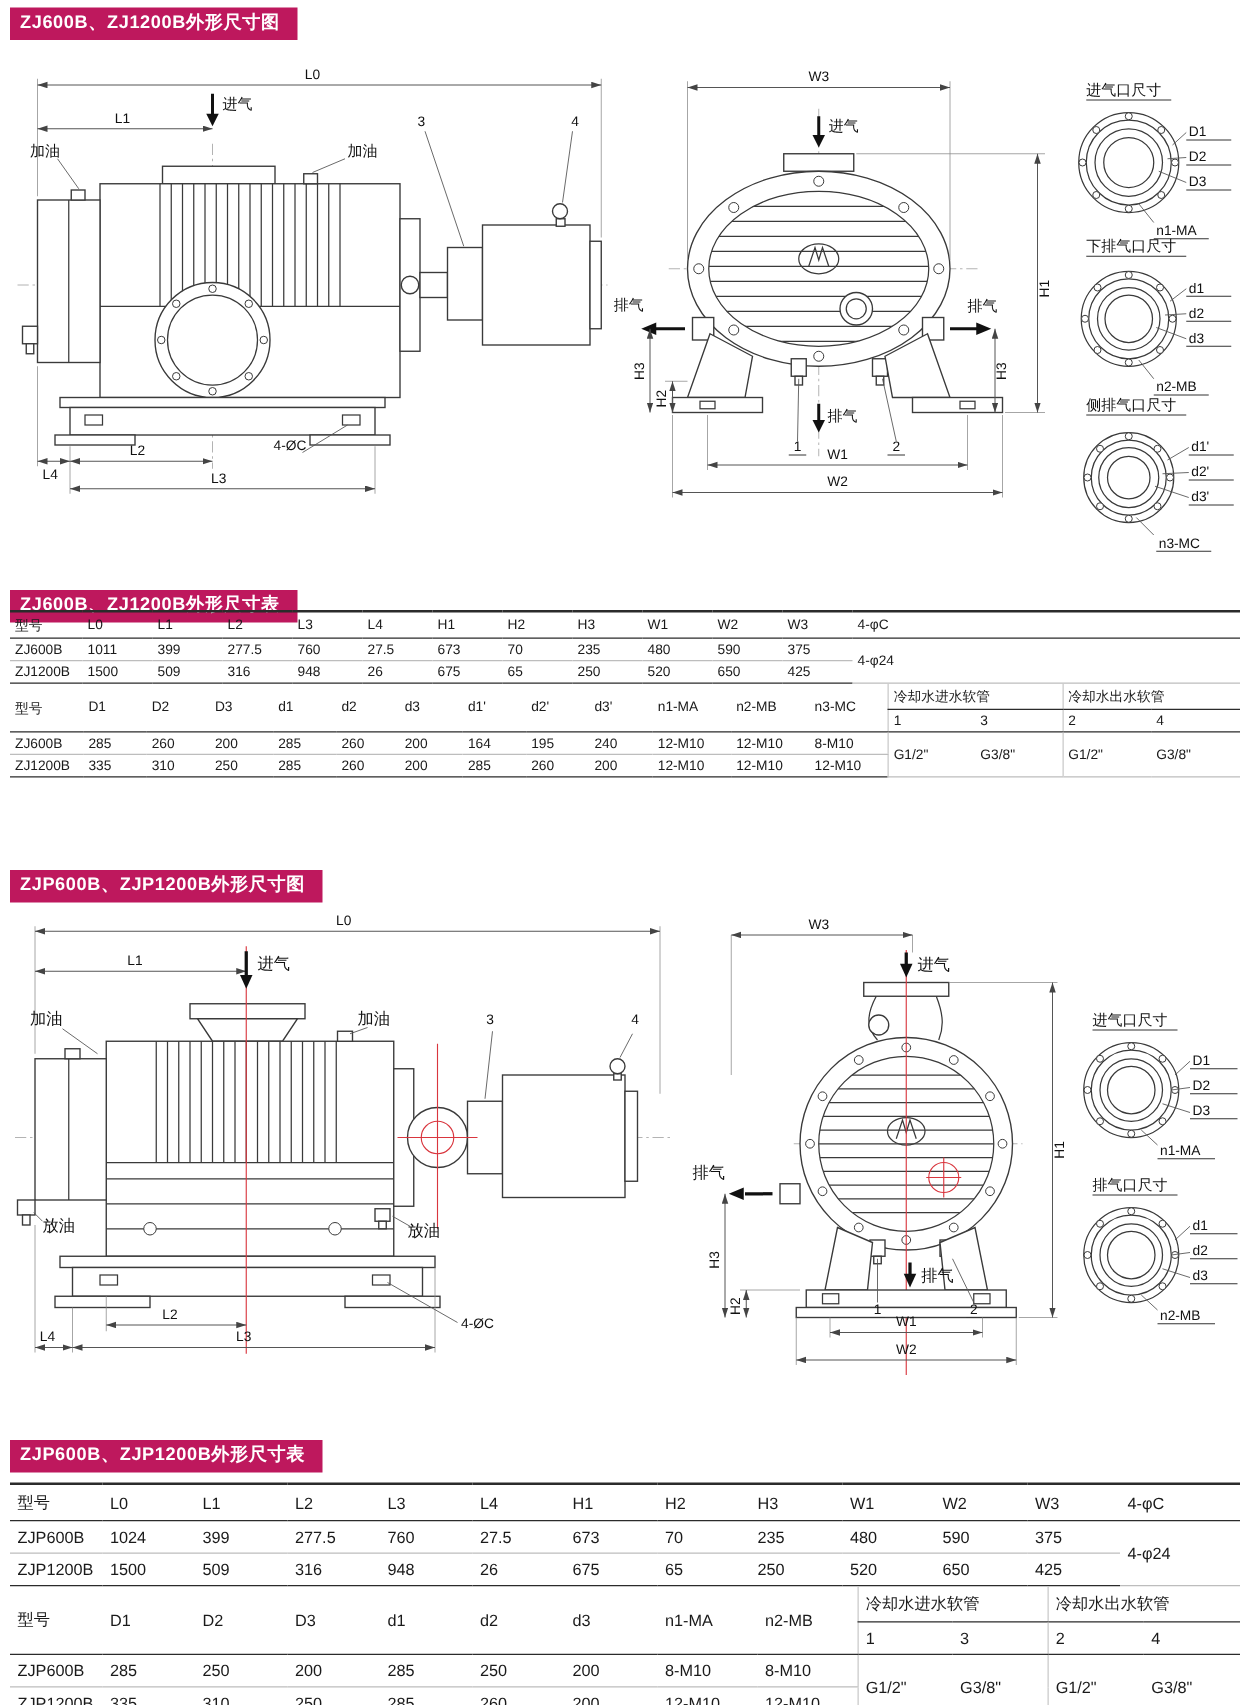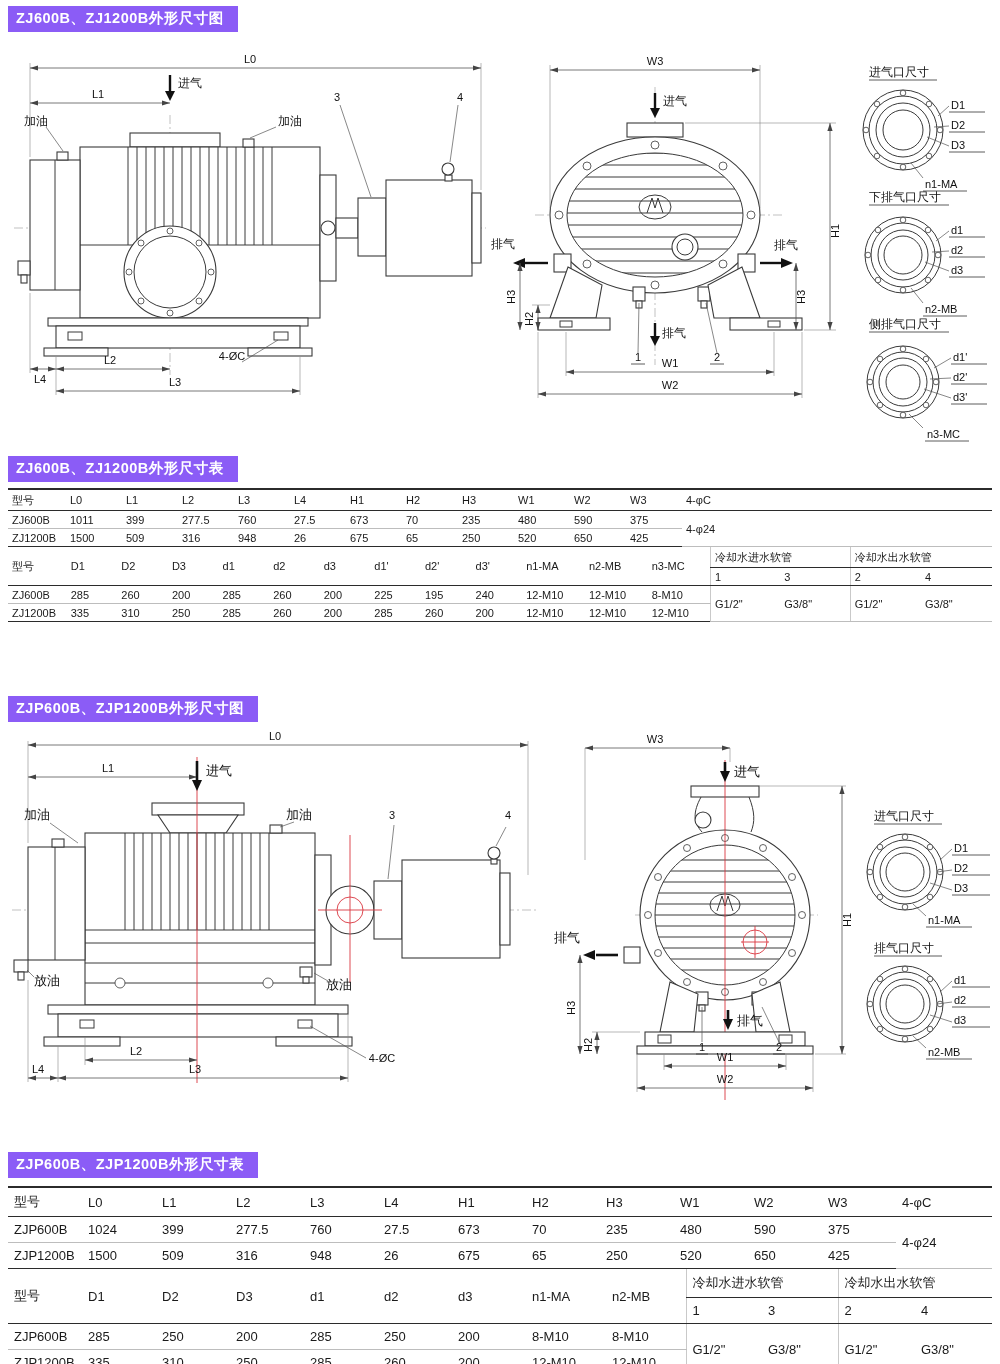--- a/index.html
+++ b/index.html
@@ -1,19 +1,19 @@
 <!DOCTYPE html>
 <html><head>
 <meta charset="utf-8">
 <style>
   *{box-sizing:border-box}
   html,body{margin:0;padding:0}
   body{width:1000px;height:1364px;position:relative;background:#fff;color:#1a1a1a;
        font-family:"Liberation Sans","DejaVu Sans",sans-serif;overflow:hidden}
-  .badge{position:absolute;left:8px;background:#8b5cf6;color:#fff;font-weight:bold;
+  .badge{position:absolute;left:8px;background:#be185d;color:#fff;font-weight:bold;
          font-size:14.5px;line-height:1;padding:5px 14px 6px 8px;letter-spacing:.5px}
   .drw{position:absolute}
   svg text{font-family:"Liberation Sans","DejaVu Sans",sans-serif;font-size:11px;fill:#111}
   svg text.cn{font-size:12px}
   svg text.b13{font-size:13px}
   .fw{fill:#fff;stroke:#3a3a3a;stroke-width:1.1}
   .ln{stroke:#3a3a3a;stroke-width:1;fill:none}
   .bolt{fill:#fff;stroke:#3a3a3a;stroke-width:.8}
   .dim{stroke:#555;stroke-width:.8;fill:none}
   .ext{stroke:#888;stroke-width:.6}
@@ -32,21 +32,21 @@
   tr.end>td{border-bottom:1.6px solid #2b2b2b}
   td.sp-end{border-bottom:1.6px solid #2b2b2b}
   th.model{font-weight:normal}
   .center{text-align:right}
   .coolsep{border-left:1px solid #c9c9c9}
 </style>
 </head>
 <body>
 
 <div class="badge" style="top:6px">ZJ600B、ZJ1200B外形尺寸图</div>
-<div class="badge" style="top:456px">ZJ600B、ZJ1200B外形尺寸表</div>
+<div class="badge" style="top:472px">ZJ600B、ZJ1200B外形尺寸表</div>
 <div class="badge" style="top:696px">ZJP600B、ZJP1200B外形尺寸图</div>
 <div class="badge" style="top:1152px">ZJP600B、ZJP1200B外形尺寸表</div>
 
 <svg class="drw" style="left:10px;top:35px" width="480" height="400" viewBox="0 0 480 400">
   <defs>
     <marker id="ar1" orient="auto-start-reverse" markerUnits="userSpaceOnUse" markerWidth="9" markerHeight="7" refX="8" refY="2.6">
         <path d="M0 0L8 2.6L0 5.2Z" fill="#444"></path>
       </marker>
   </defs>
   <g>
@@ -398,21 +398,21 @@
       <th class="center">4</th>
     </tr>
     <tr class="mid">
       <td>ZJ600B</td>
       <td>285</td>
       <td>260</td>
       <td>200</td>
       <td>285</td>
       <td>260</td>
       <td>200</td>
-      <td>225</td>
+      <td>164</td>
       <td>195</td>
       <td>240</td>
       <td>12-M10</td>
       <td>12-M10</td>
       <td>8-M10</td>
       <td rowspan="2" class="center sp-end coolsep">G1/2"</td>
       <td rowspan="2" class="center sp-end">G3/8"</td>
       <td rowspan="2" class="center sp-end coolsep">G1/2"</td>
       <td rowspan="2" class="center sp-end">G3/8"</td>
     </tr>

